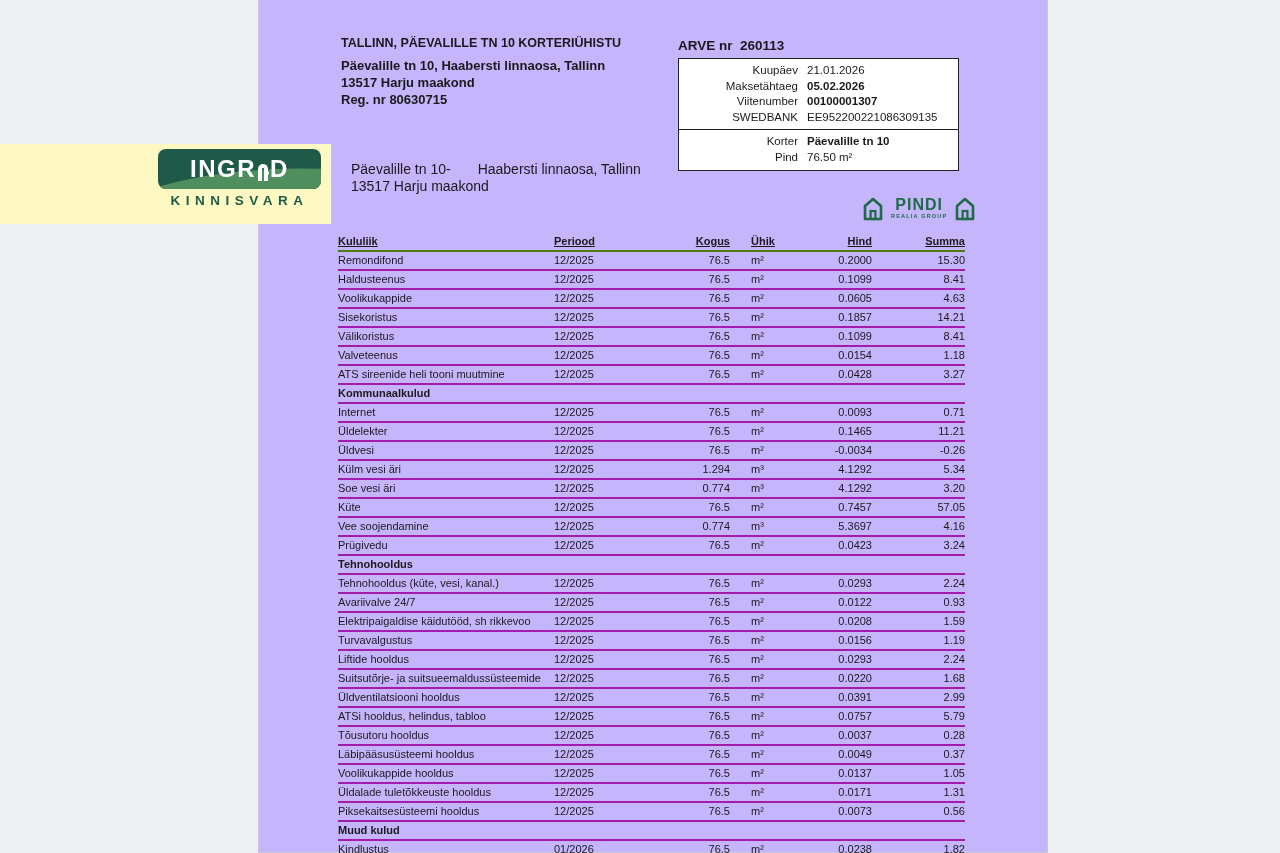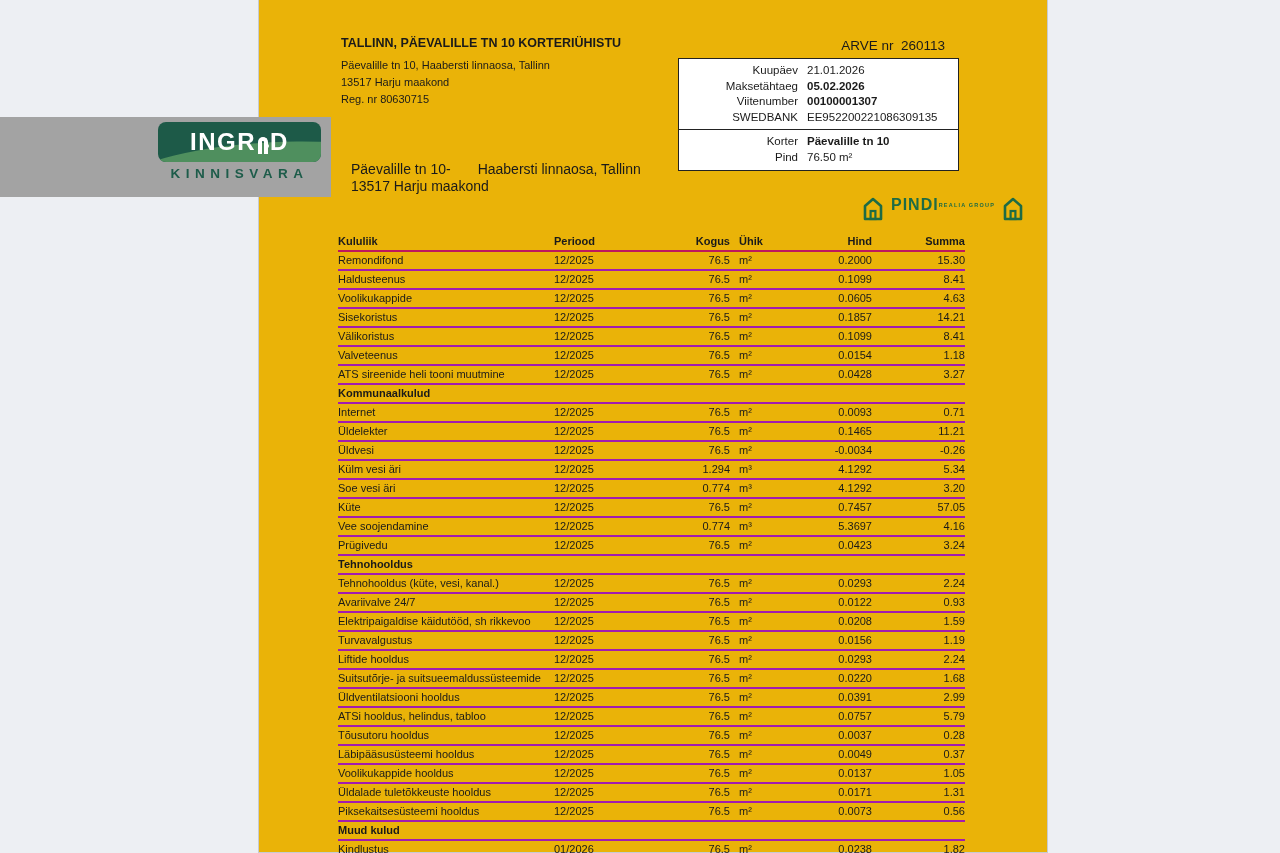--- a/index.html
+++ b/index.html
@@ -5,26 +5,26 @@
   * { box-sizing: border-box; }
   html,body { margin:0; padding:0; }
   body {
     width:1280px; height:853px; position:relative; overflow:hidden;
     background:#edeff3;
     font-family:"Liberation Sans", sans-serif;
     color:#1a1a1a;
   }
   .doc {
     position:absolute; left:258px; top:0; width:790px; height:853px;
-    background:#eab308; border:1px solid #c7cbd1; border-top:none;
+    background:#c4b5fd; border:1px solid #c7cbd1; border-top:none;
   }
   
   .band {
-    position:absolute; left:0; top:117px; width:331px; height:80px;
-    background:#a3a3a3; z-index:5;
+    position:absolute; left:0; top:144px; width:331px; height:80px;
+    background:#fef9c3; z-index:5;
   }
   .ingrad-rect {
     position:absolute; left:158px; top:5px; width:163px; height:40px;
     background:#1d5a48; border-radius:8px; overflow:hidden;
     display:flex; align-items:center; justify-content:center;
   }
   .ingrad-hill {
     position:absolute; bottom:-16px; left:-25%; width:160%; height:34px;
     background:#4f8f5e; border-radius:50% 50% 0 0 / 90% 70% 0 0;
     transform:rotate(-5deg);
@@ -45,52 +45,52 @@
   }
   .kinnisvara {
     position:absolute; left:152px; top:49px; width:175px;
     color:#1d5c4a; font-weight:bold; font-size:13.5px; letter-spacing:5.5px;
     white-space:nowrap;
     text-align:center;
   }
   
   .issuer { position:absolute; left:82px; top:36px; }
   .issuer-name { font-weight:bold; font-size:12.5px; margin-bottom:7px; }
-  .issuer-line { font-size:11px; line-height:17px; }
+  .issuer-line { font-size:13px; line-height:17px;font-weight:bold; }
   
   .arve-title {
-    position:absolute; left:405px; top:38px; width:281px; text-align:right;
-    font-weight:normal; font-size:13.5px;
+    position:absolute; left:419px; top:38px; width:281px; text-align:left;
+    font-weight:bold; font-size:13.5px;
   }
   .hbox {
     position:absolute; left:419px; width:281px;
     border:1.5px solid #222; padding:4px 1px 5px; font-size:11.5px;
     background:#fff;
   }
   .box1 { top:58px; }
   .box2 { top:129px; }
   .frow { display:grid; grid-template-columns:118px 1fr; column-gap:9px; line-height:15.5px; }
   .frow .lab { text-align:right; }
   .bold { font-weight:bold; }
   
   .recipient { position:absolute; left:92px; top:161px; font-weight:normal; font-size:14px; line-height:17px; }
   .recip-gap { display:inline-block; margin-left:27px; }
   
   .pindi { position:absolute; left:602px; top:196px; display:flex; gap:6px; align-items:flex-start; }
-  .pindi-mid { display:flex; align-items:center; }
+  .pindi-mid { display:flex; flex-direction:column; align-items:center; }
   .pindi-name { color:#1e6b45; font-weight:bold; font-size:16px; letter-spacing:1px; line-height:17px; }
   .pindi-sub { color:#1e6b45; font-size:5.5px; letter-spacing:1.2px; font-weight:bold; }
   
   .table { position:absolute; left:79px; top:233px; width:627px; font-size:11px; }
   .grid6 { display:grid; grid-template-columns:216px 128px 48px 36px 106px 1fr; }
-  .thead { font-weight:bold; border-bottom:2px solid #be185d; padding:2px 0 3px; }
+  .thead { font-weight:bold; border-bottom:2px solid #4d7c0f; padding:2px 0 3px;text-decoration:underline; }
   .trow { border-bottom:2px solid #a21caf; padding:2px 0 2.5px; line-height:12.5px; }
   .trow.section { display:block; font-weight:bold; }
   .c2, .c4, .c5 { text-align:right; }
-  .c3 { padding-left:9px; }
+  .c3 { padding-left:21px; }
   .rows .trow:last-child { border-bottom:none; }
   .totals { border-top:2.5px solid #000; }
   .total-row { display:grid; grid-template-columns:216px 1fr 100px; padding:2.5px 0 3px; line-height:13px; }
   .total-row .tv { text-align:right; }
   .total-kokku { font-weight:bold; font-size:11.5px; border-bottom:1px solid #777; }
 </style>
 </head>
 <body>
 
 <div class="doc">

